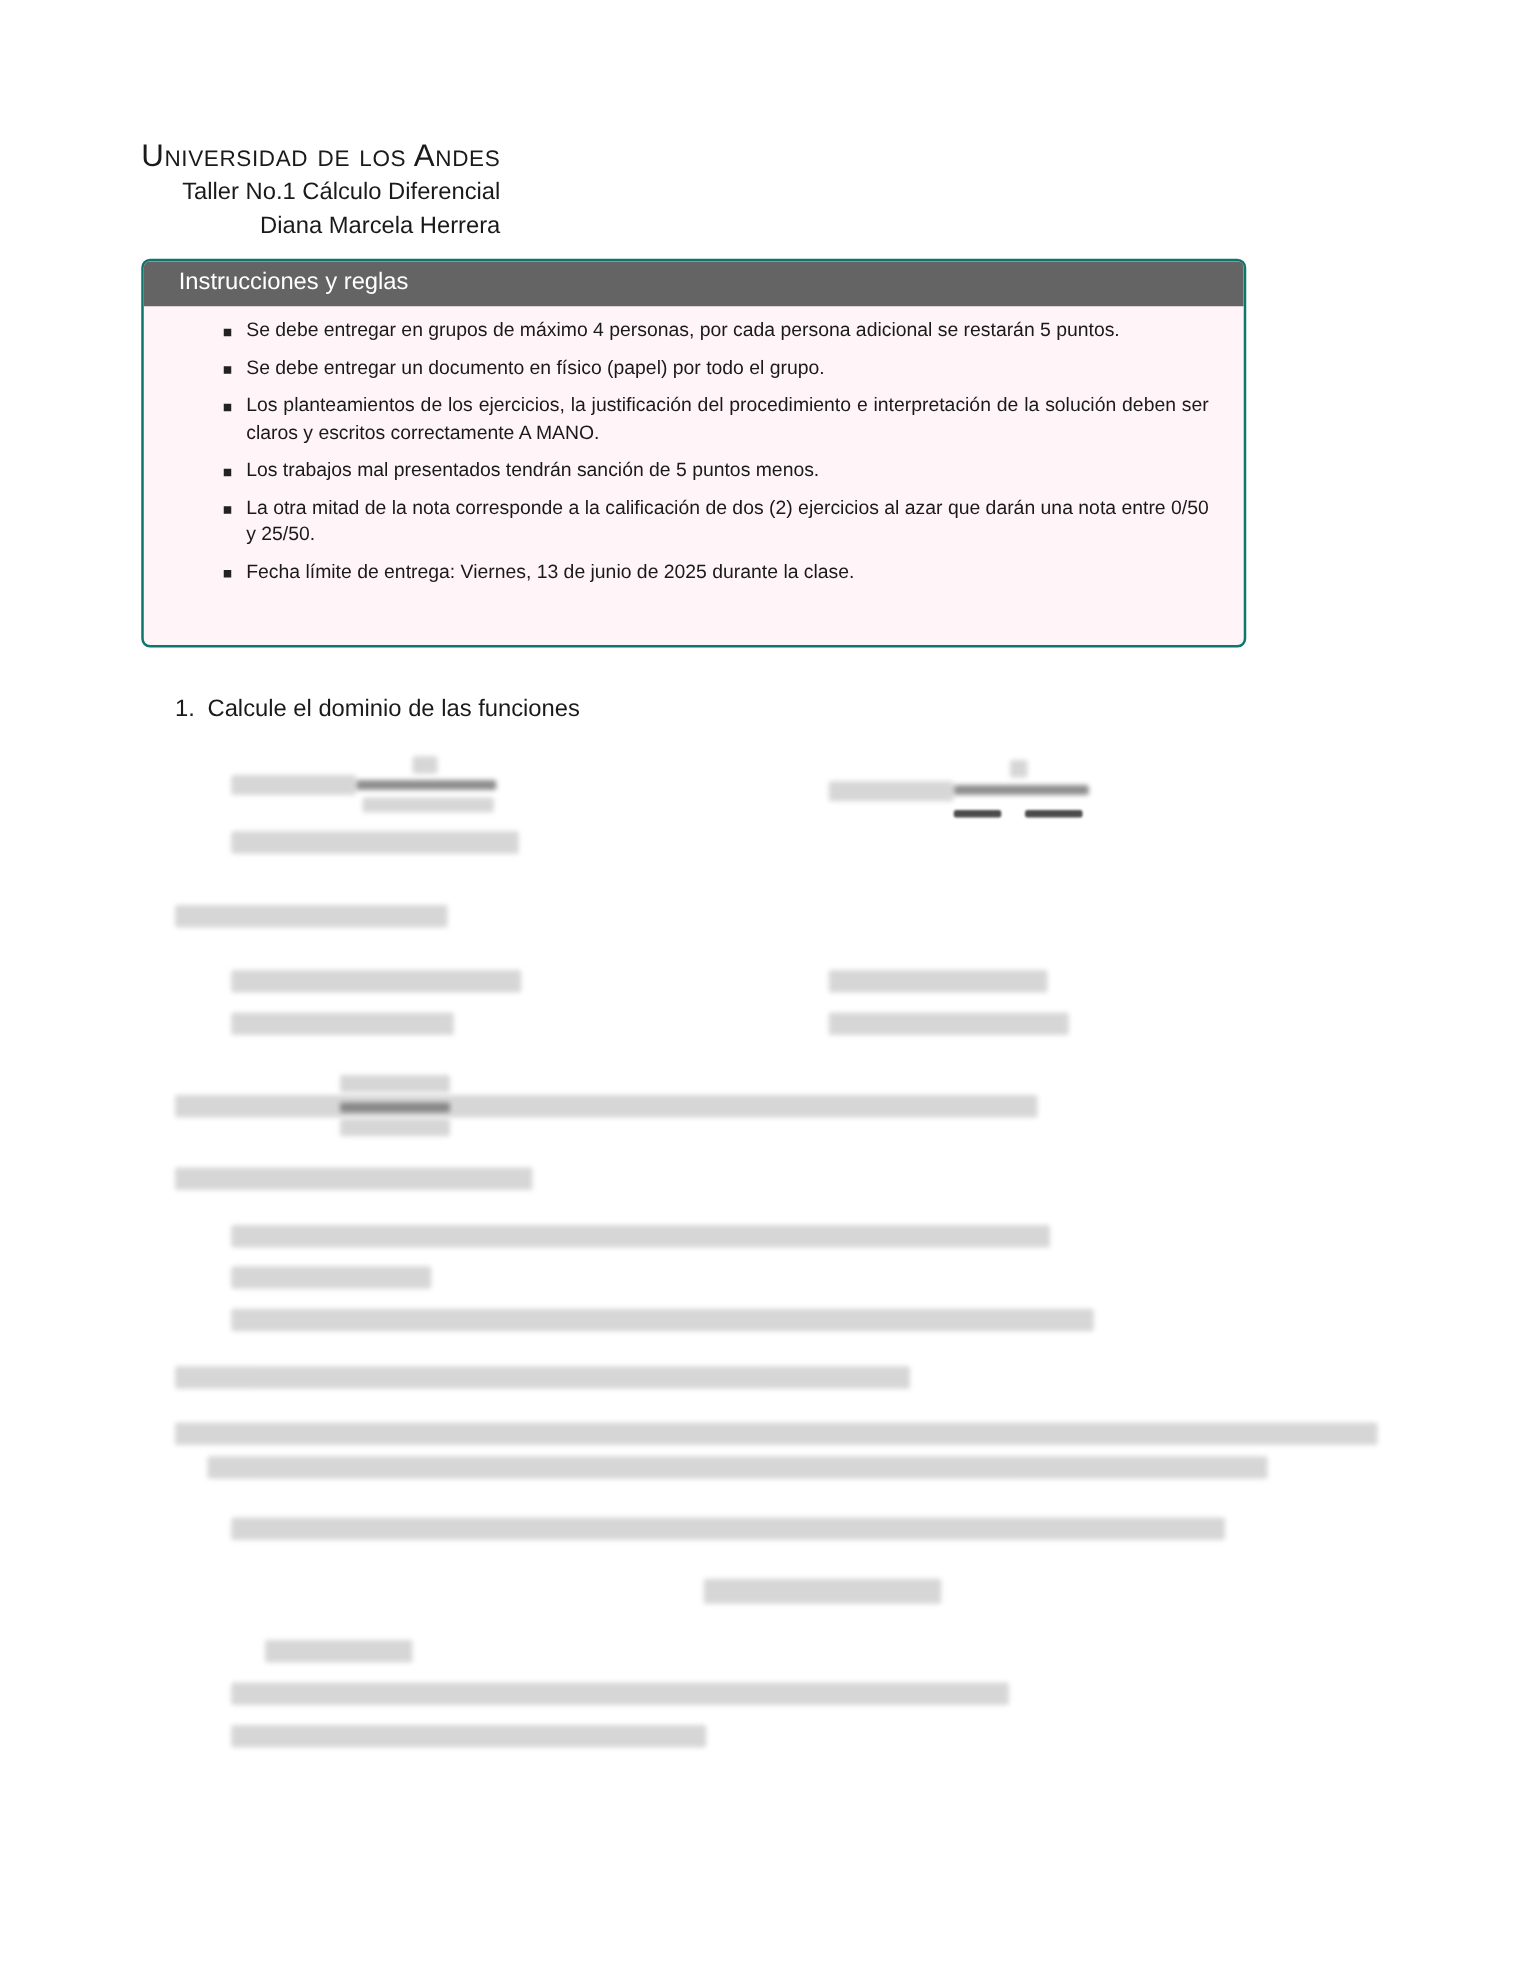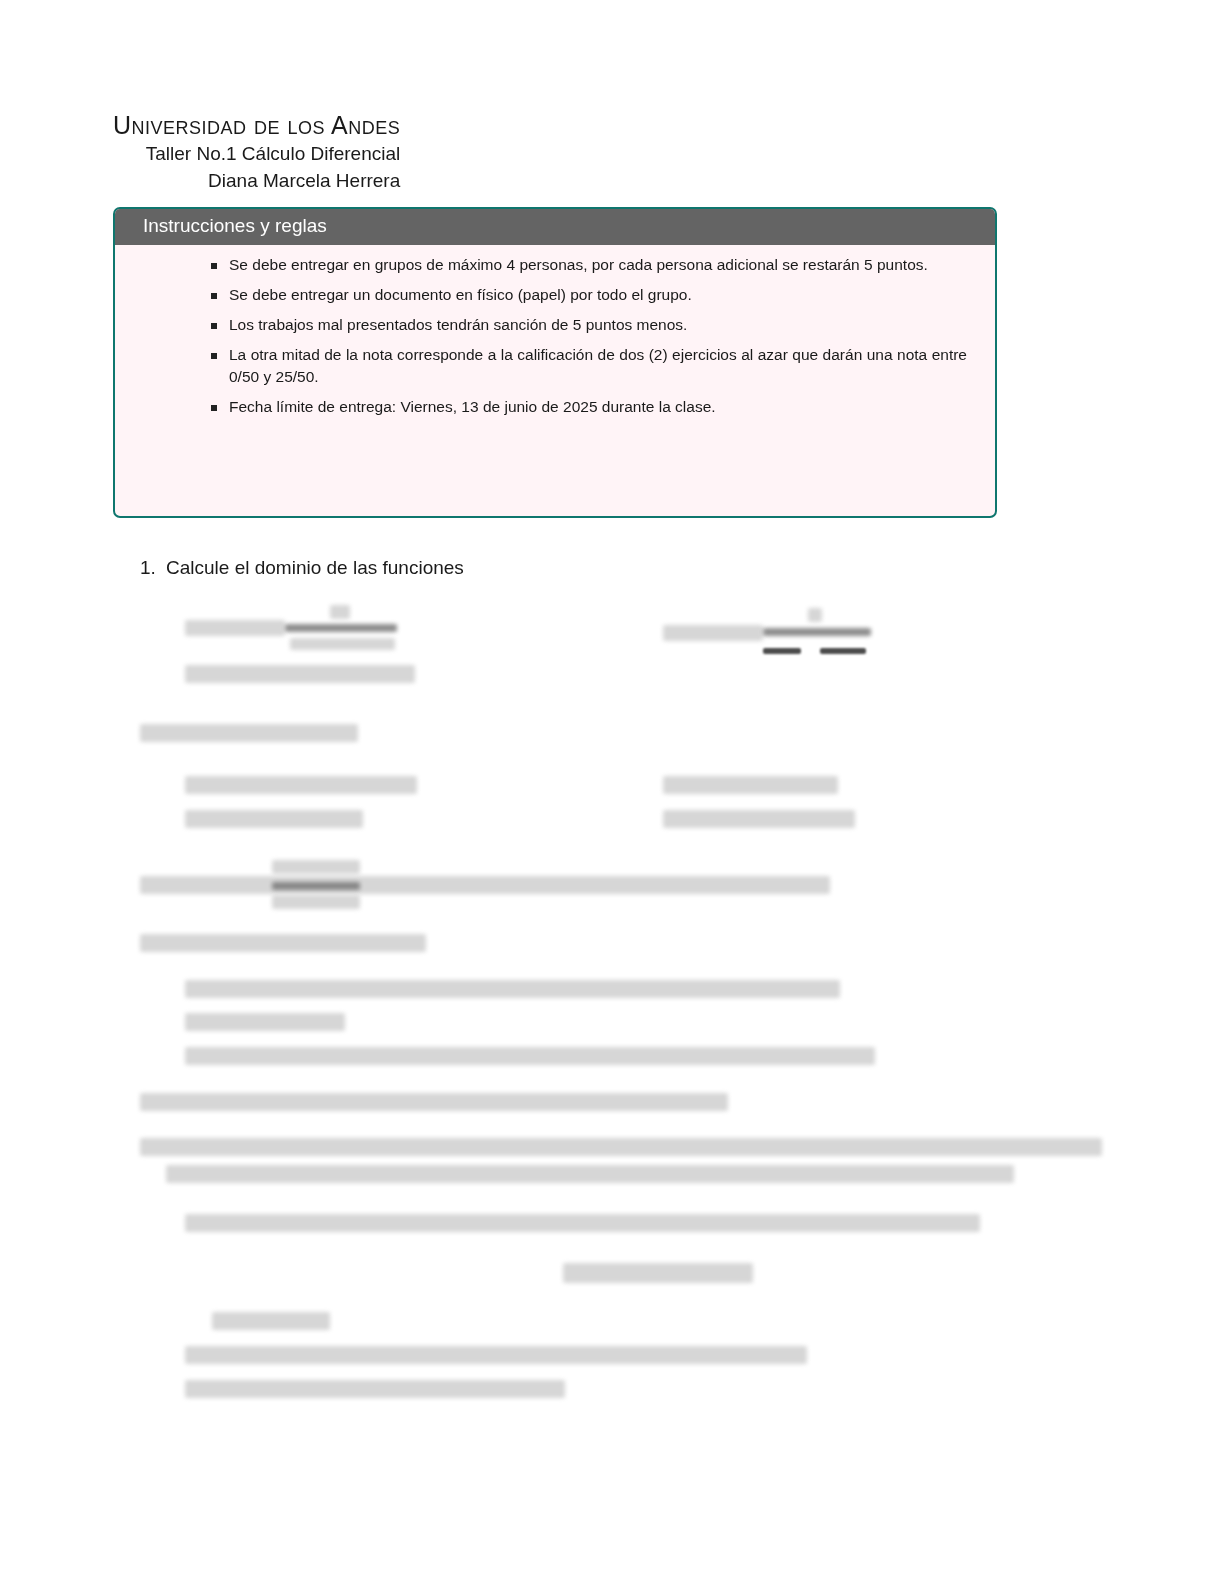--- a/index.html
+++ b/index.html
@@ -2,21 +2,21 @@
 <html><head>
 <meta charset="utf-8">
 <style>
   html, body { margin: 0; padding: 0; background: #ffffff; }
   body { width: 1224px; height: 1584px; position: relative; font-family: "Liberation Sans", sans-serif; color: #1a1a1a; overflow: hidden; }
   .header { position: absolute; left: 113px; top: 110px; text-align: right; }
   .univ { font-size: 25px; letter-spacing: 0.5px; font-variant: small-caps; line-height: 30px; margin: 0; font-weight: normal; }
   .sub { font-size: 19px; line-height: 27px; margin: 0; }
   .box { position: absolute; left: 113px; top: 207px; width: 884px; height: 311px; border: 2px solid #0f766e; border-radius: 7px; background: #fff4f7; box-sizing: border-box; overflow: hidden; }
   .box-title { background: #646464; color: #ffffff; height: 36px; line-height: 34px; padding-left: 28px; font-size: 19px; }
-  .box ul { list-style: none; margin: 0; padding: 9px 28px 0 114px; }
+  .box ul { list-style: none; margin: 0; padding: 9px 28px 0 82px; }
   .box li { position: relative; font-size: 15.5px; line-height: 21.5px; margin-bottom: 8.5px; text-align: justify; }
   .box li::before { content: ""; position: absolute; left: -18px; top: 9px; width: 6px; height: 6px; background: #222; }
   .ex1 { position: absolute; left: 140px; top: 557px; font-size: 19px; }
   .ex1 .num { display: inline-block; width: 26px; }
   .blur { position: absolute; background: #c9c9c9; filter: blur(2.2px); opacity: 0.75; border-radius: 2px; }
   .blur.dark { background: #7a7a7a; opacity: 0.85; }
   .blur.black { background: #111; filter: blur(1px); }
 </style>
 </head>
 <body>
@@ -25,20 +25,21 @@
   <h1 class="univ">Universidad de los Andes</h1>
   <p class="sub">Taller No.1 Cálculo Diferencial</p>
   <p class="sub">Diana Marcela Herrera</p>
 </div>
 
 <div class="box">
   <div class="box-title">Instrucciones y reglas</div>
   <ul>
     <li>Se debe entregar en grupos de máximo 4 personas, por cada persona adicional se restarán 5 puntos.</li>
     <li>Se debe entregar un documento en físico (papel) por todo el grupo.</li>
+    <li>Los planteamientos de los ejercicios, la justificación del procedimiento e interpretación de la solución deben ser claros y escritos correctamente A MANO.</li>
     <li>Los trabajos mal presentados tendrán sanción de 5 puntos menos.</li>
     <li>La otra mitad de la nota corresponde a la calificación de dos (2) ejercicios al azar que darán una nota entre 0/50 y 25/50.</li>
     <li>Fecha límite de entrega: Viernes, 13 de junio de 2025 durante la clase.</li>
   </ul>
 </div>
 
 <div class="ex1">
   <span class="num">1.</span><span>Calcule el dominio de las funciones</span>
 </div>
 

